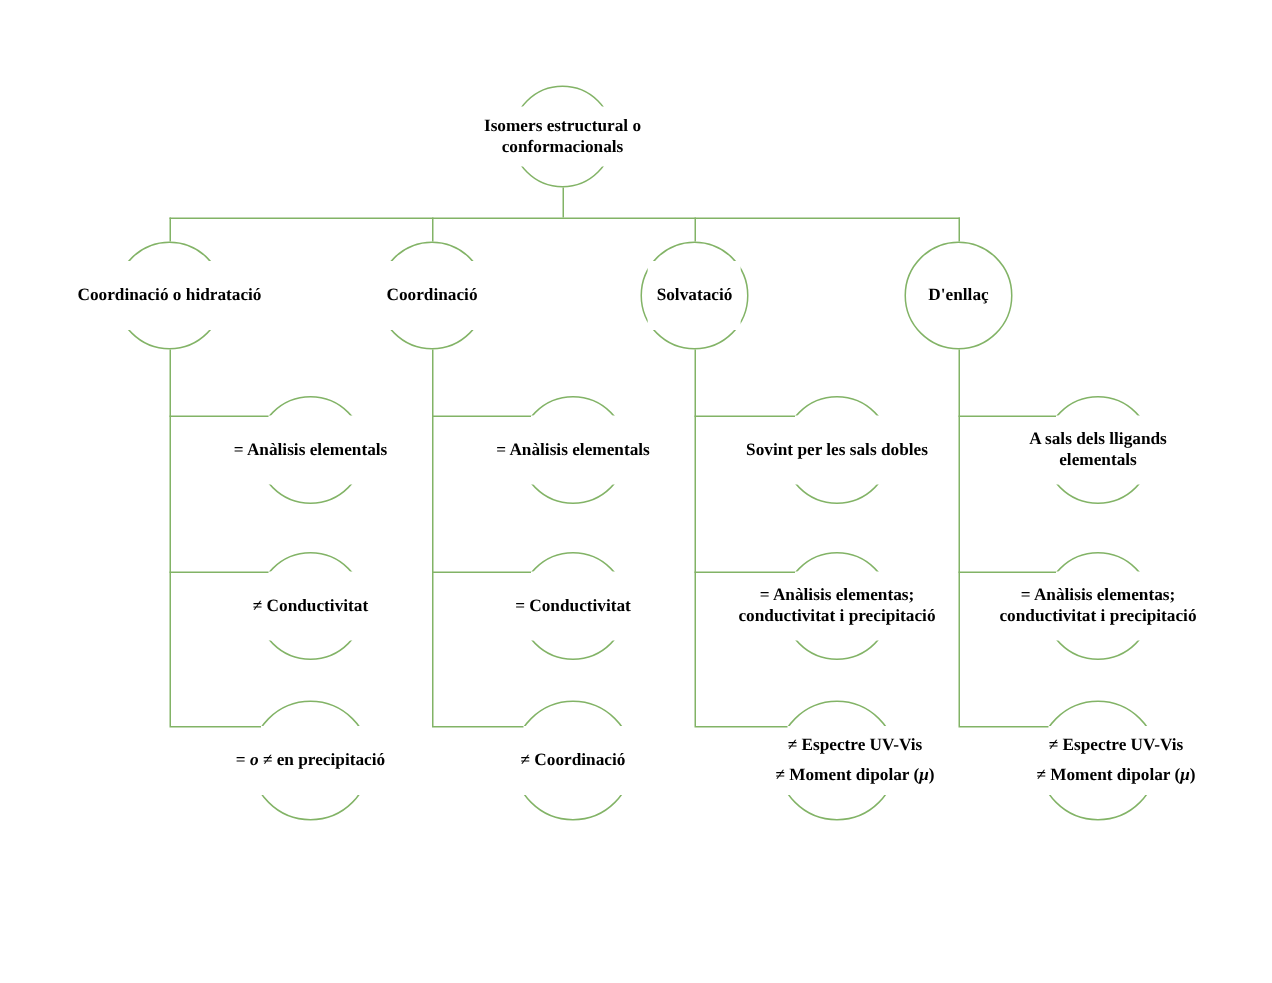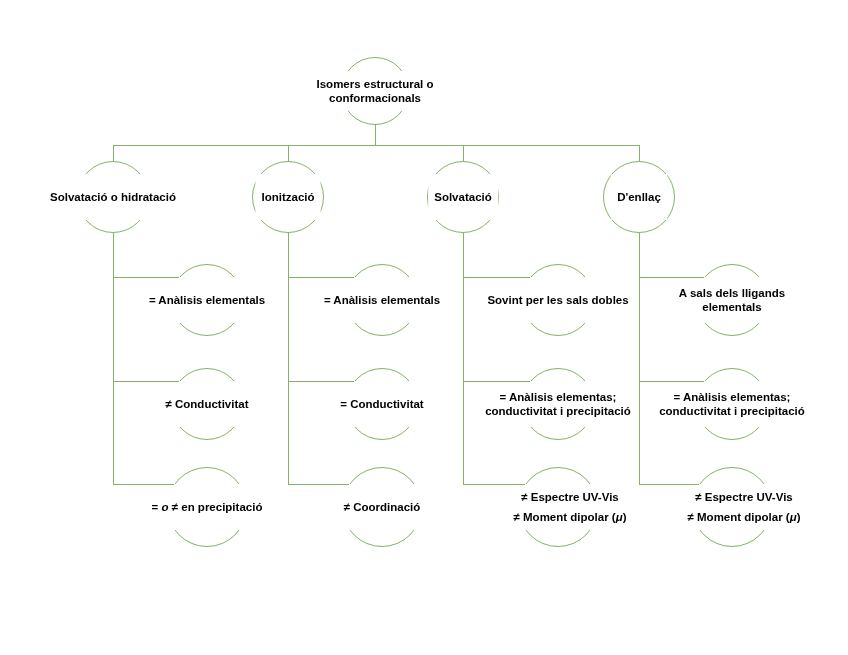--- a/index.html
+++ b/index.html
@@ -11,20 +11,21 @@
   body {
     width: 848px; height: 655px;
     background: var(--bg);
     font-family: "Liberation Sans", sans-serif;
     overflow: hidden;
   }
   .canvas {
     position: relative;
     width: 848px; height: 476px;
     background: var(--bg);
+    font-family: Liberation Serif, serif;
   }
   
   .node { position: absolute; width: 0; height: 0; }
   .circle {
     position: absolute; left: 0; top: 0;
     width: var(--d); height: var(--d);
     border: 1px solid var(--green);
     border-radius: 50%;
     transform: translate(-50%, -50%);
     background: transparent;
@@ -64,28 +65,28 @@
     <div class="circle"></div>
     <div class="label root-label">
       <span class="line">Isomers estructural o</span>
       <span class="line">conformacionals</span>
     </div>
   </div>
 
   <div class="node" style="left:113px; top:197px; --d:72px;">
     <div class="circle"></div>
     <div class="label">
-      <span class="line">Solvatació o hidratació</span>
+      <span class="line">Coordinació o hidratació</span>
     </div>
   </div>
 
   <div class="node" style="left:288px; top:197px; --d:72px;">
     <div class="circle"></div>
     <div class="label">
-      <span class="line">Ionització</span>
+      <span class="line">Coordinació</span>
     </div>
   </div>
 
   <div class="node" style="left:463px; top:197px; --d:72px;">
     <div class="circle"></div>
     <div class="label">
       <span class="line">Solvatació</span>
     </div>
   </div>
 

